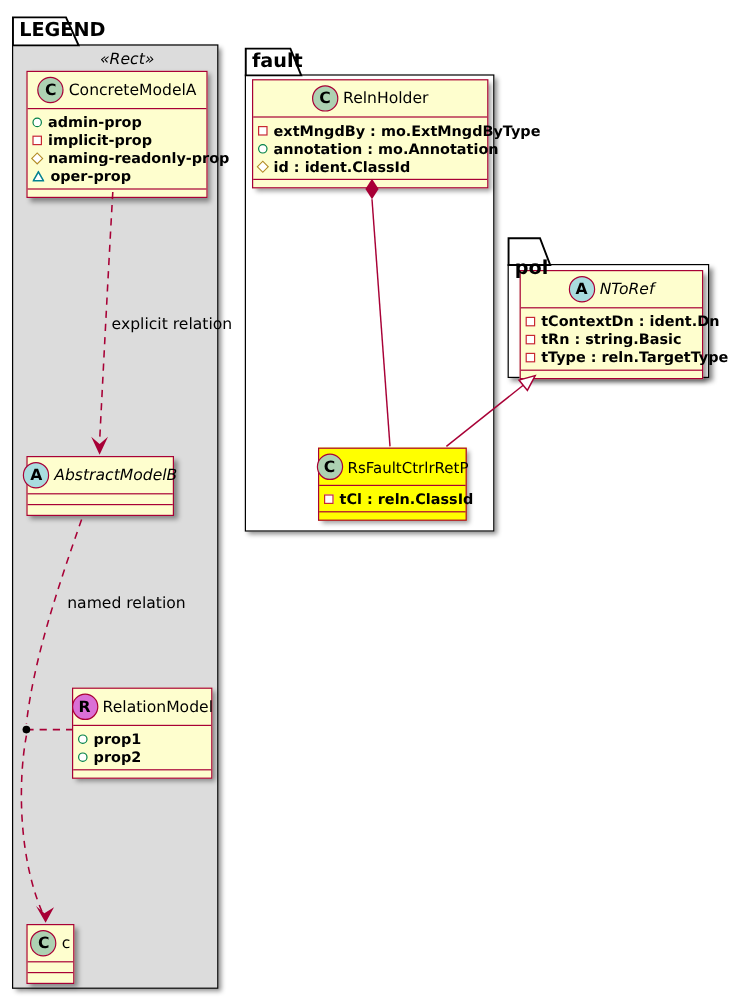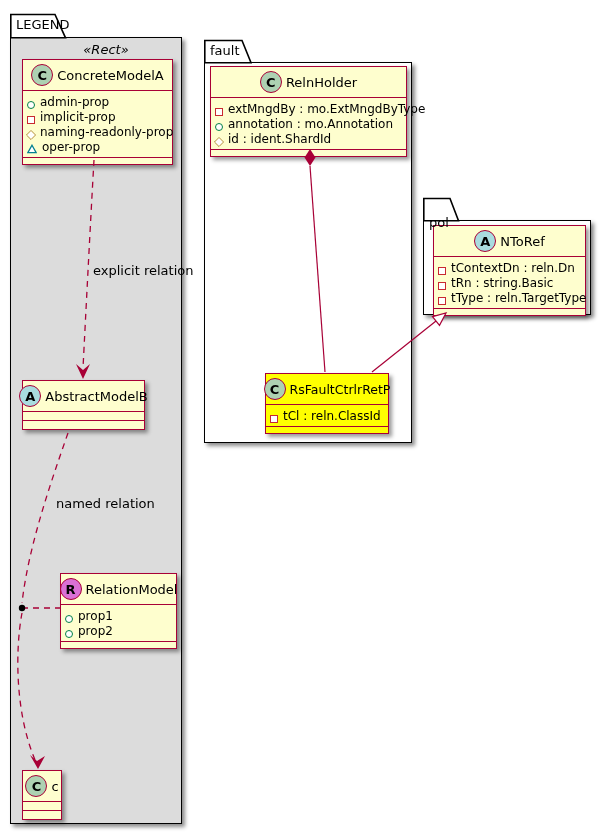--- a/index.html
+++ b/index.html
@@ -5,43 +5,43 @@
   html,body { margin:0; padding:0; background:#ffffff; }
   body { font-family:"DejaVu Sans","Liberation Sans",sans-serif; color:#000; }
   #canvas { position:relative; width:611px; height:837px; background:#fff; overflow:hidden; }
 
   
   .pkg-body { position:absolute; border:1.6px solid #000; box-shadow:3px 3px 4px rgba(0,0,0,.45); z-index:1; }
   #legend-body { left:10px; top:37px; width:170px; height:785px; background:#DCDCDC; }
   #fault-body  { left:204px; top:62px; width:206px; height:379px; background:#fff; }
   #pol-body    { left:423px; top:220px; width:166px; height:93px;  background:#fff; }
 
-  .pkg-tab-label { position:absolute; z-index:6; font-weight:normal; font-size:13px; line-height:16px; }
+  .pkg-tab-label { position:absolute; z-index:6; font-weight:bold; font-size:16px; line-height:16px; }
   #legend-tab-label { left:16px;  top:17px; }
   #fault-tab-label  { left:210px; top:43px;text-align:right; }
   #pol-tab-label    { left:429px; top:215px; }
 
   .stereotype { position:absolute; left:10px; top:42px; width:192px; text-align:center;
                 font-style:italic; font-size:13px; z-index:3; }
 
   
   .uml-class { position:absolute; background:#FEFECE; border:1.5px solid #A80036;
                box-shadow:3px 3px 4px rgba(0,0,0,.4); z-index:2; }
   .cls-head { display:flex; align-items:center; justify-content:center; gap:4px;
               padding:4px 2px; border-bottom:1px solid #A80036; }
   .cls-name { font-size:13px; white-space:nowrap; }
-  .italic .cls-name { }
+  .italic .cls-name { font-style:italic; }
   .spot { width:20px; height:20px; border-radius:50%; border:1px solid #A80036; flex:0 0 auto;
           display:flex; align-items:center; justify-content:center;
           font-weight:bold; font-size:13px; }
   .spot-c { background:#ADD1B2; }
   .spot-a { background:#A9DCDF; }
   .spot-r { background:#DA70D6; }
   .cls-attrs { border-bottom:1px solid #A80036; padding:3px 4px; }
-  .attr { display:flex; align-items:flex-end; height:15px; font-size:12px; white-space:nowrap; }
+  .attr { display:flex; align-items:center; height:15px; font-size:12px; white-space:nowrap;font-weight:bold; }
   .attr-text { white-space:nowrap; }
   .cls-empty { height:6px; }
   .cls-empty-mid { height:8px; border-bottom:1px solid #A80036; }
   .cls-empty-end { height:8px; }
 
   #cls-concrete { left:22px;  top:59px;  width:149px; }
   #cls-abstract { left:22px;  top:380px; width:121px; }
   #cls-relation { left:60px;  top:573px; width:115px; }
   #cls-c        { left:22px;  top:770px; width:38px; }
   #cls-reln     { left:210px; top:66px;  width:195px; }
@@ -149,21 +149,21 @@
       <div class="attr">
         <span class="ic ic-square"></span>
         <span class="attr-text">extMngdBy : mo.ExtMngdByType</span>
       </div>
       <div class="attr">
         <span class="ic ic-circle"></span>
         <span class="attr-text">annotation : mo.Annotation</span>
       </div>
       <div class="attr">
         <span class="ic ic-diamond"></span>
-        <span class="attr-text">id : ident.ShardId</span>
+        <span class="attr-text">id : ident.ClassId</span>
       </div>
     </div>
     <div class="cls-empty"></div>
   </div>
 
   <div class="uml-class" id="cls-rsfault">
     <div class="cls-head">
       <span class="spot spot-c">C</span>
       <span class="cls-name">RsFaultCtrlrRetP</span>
     </div>
@@ -177,21 +177,21 @@
   </div>
 
   <div class="uml-class italic" id="cls-ntoref">
     <div class="cls-head">
       <span class="spot spot-a">A</span>
       <span class="cls-name">NToRef</span>
     </div>
     <div class="cls-attrs">
       <div class="attr">
         <span class="ic ic-square"></span>
-        <span class="attr-text">tContextDn : reln.Dn</span>
+        <span class="attr-text">tContextDn : ident.Dn</span>
       </div>
       <div class="attr">
         <span class="ic ic-square"></span>
         <span class="attr-text">tRn : string.Basic</span>
       </div>
       <div class="attr">
         <span class="ic ic-square"></span>
         <span class="attr-text">tType : reln.TargetType</span>
       </div>
     </div>

